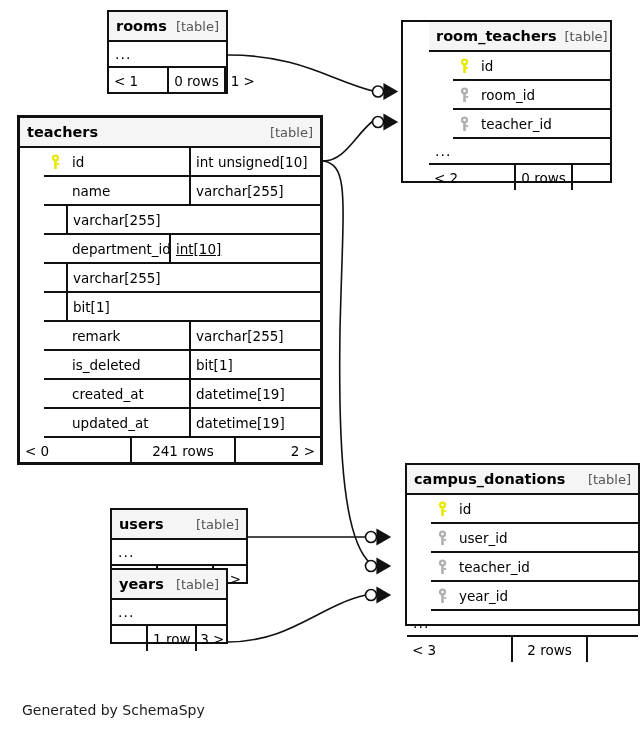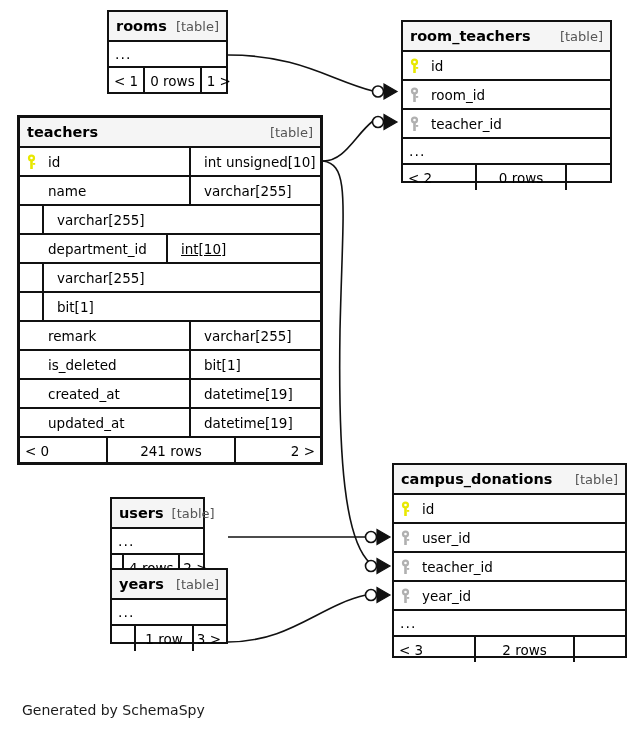--- a/index.html
+++ b/index.html
@@ -57,41 +57,42 @@
     color: #555555;
     white-space: nowrap;
     padding-left: 8px;
   }
   .col-row {
     box-sizing: border-box;
     display: flex;
     align-items: stretch;
     border-bottom: 2px solid #111111;
     height: 29px;
+    margin-left: 24px;
   }
   .col-row:last-child { border-bottom: none; }
   .col-name {
     box-sizing: border-box;
     flex: 1 1 auto;
     display: flex;
     align-items: center;
     font-size: 13.5px;
     color: #000000;
     padding-left: 6px;
     overflow: hidden;
     white-space: nowrap;
   }
   .col-type {
     box-sizing: border-box;
     display: flex;
     align-items: center;
     font-size: 13.5px;
     color: #000000;
     border-left: 2px solid #111111;
-    padding-left: 13px;
+    padding-left: 5px;
     white-space: nowrap;
   }
   .key-slot {
     width: 22px;
     flex: 0 0 22px;
     display: flex;
     align-items: center;
     justify-content: center;
   }
   .key-gap {
@@ -120,21 +121,21 @@
     display: flex;
     align-items: center;
     font-size: 13.5px;
     color: #000000;
     border-left: 2px solid #111111;
     padding: 0 5px;
     white-space: nowrap;
   }
   .foot-cell:first-child { border-left: none; }
   .foot-left { justify-content: flex-start; }
-  .foot-mid { justify-content: center; flex: 1 1 auto; }
+  .foot-mid { justify-content: center; flex: 1 1 auto; margin-left: 24px; }
   .foot-right { justify-content: flex-end; }
   .credit {
     position: absolute;
     left: 22px;
     top: 702px;
     font-size: 14px;
     color: #1a1a1a;
     white-space: nowrap;
     z-index: 2;
   }
@@ -181,21 +182,21 @@
       <span class="tbl-tag">[table]</span>
     </div>
     <div class="ellipsis-row">...</div>
     <div class="footer-row">
       <div class="foot-cell foot-left">&lt; 1</div>
       <div class="foot-cell foot-mid">0 rows</div>
       <div class="foot-cell foot-right">1 &gt;</div>
     </div>
   </div>
 
-  <div class="table-box" style="left:401px; top:20px; width:211px; height:163px;">
+  <div class="table-box" style="left:401px; top:20px; width:211px; height:163px;padding-left:26px;">
     <div class="tbl-header">
       <span class="tbl-name">room_teachers</span>
       <span class="tbl-tag">[table]</span>
     </div>
     <div class="col-row">
       <span class="key-slot">
         <svg width="11" height="16" viewBox="0 0 11 16">
             <circle cx="5.5" cy="4" r="3.6" fill="#e8e800"></circle>
             <circle cx="5.5" cy="4" r="1.3" fill="#ffffff"></circle>
             <rect x="4.2" y="6" width="2.6" height="9" fill="#e8e800"></rect>
@@ -295,21 +296,21 @@
       <span class="col-type" style="width:131px;">datetime[19]</span>
     </div>
 
     <div class="footer-row">
       <div class="foot-cell foot-left" style="width:86px;">&lt; 0</div>
       <div class="foot-cell foot-mid">241 rows</div>
       <div class="foot-cell foot-right" style="width:86px;">2 &gt;</div>
     </div>
   </div>
 
-  <div class="table-box" style="left:392px; top:463px; width:235px; height:195px;">
+  <div class="table-box" style="left:405px; top:463px; width:235px; height:163px;">
     <div class="tbl-header">
       <span class="tbl-name">campus_donations</span>
       <span class="tbl-tag">[table]</span>
     </div>
     <div class="col-row">
       <span class="key-slot">
         <svg width="11" height="16" viewBox="0 0 11 16">
             <circle cx="5.5" cy="4" r="3.6" fill="#e8e800"></circle>
             <circle cx="5.5" cy="4" r="1.3" fill="#ffffff"></circle>
             <rect x="4.2" y="6" width="2.6" height="9" fill="#e8e800"></rect>
@@ -352,21 +353,21 @@
       <span class="col-name">year_id</span>
     </div>
     <div class="ellipsis-row">...</div>
     <div class="footer-row">
       <div class="foot-cell foot-left" style="width:80px;">&lt; 3</div>
       <div class="foot-cell foot-mid">2 rows</div>
       <div class="foot-cell foot-right" style="width:52px;"></div>
     </div>
   </div>
 
-  <div class="table-box" style="left:110px; top:497px; width:95px; height:76px;">
+  <div class="table-box" style="left:110px; top:508px; width:138px; height:76px;">
     <div class="tbl-header">
       <span class="tbl-name">users</span>
       <span class="tbl-tag">[table]</span>
     </div>
     <div class="ellipsis-row">...</div>
     <div class="footer-row">
       <div class="foot-cell foot-left" style="width:22px;"></div>
       <div class="foot-cell foot-mid">4 rows</div>
       <div class="foot-cell foot-right" style="width:34px;">2 &gt;</div>
     </div>

